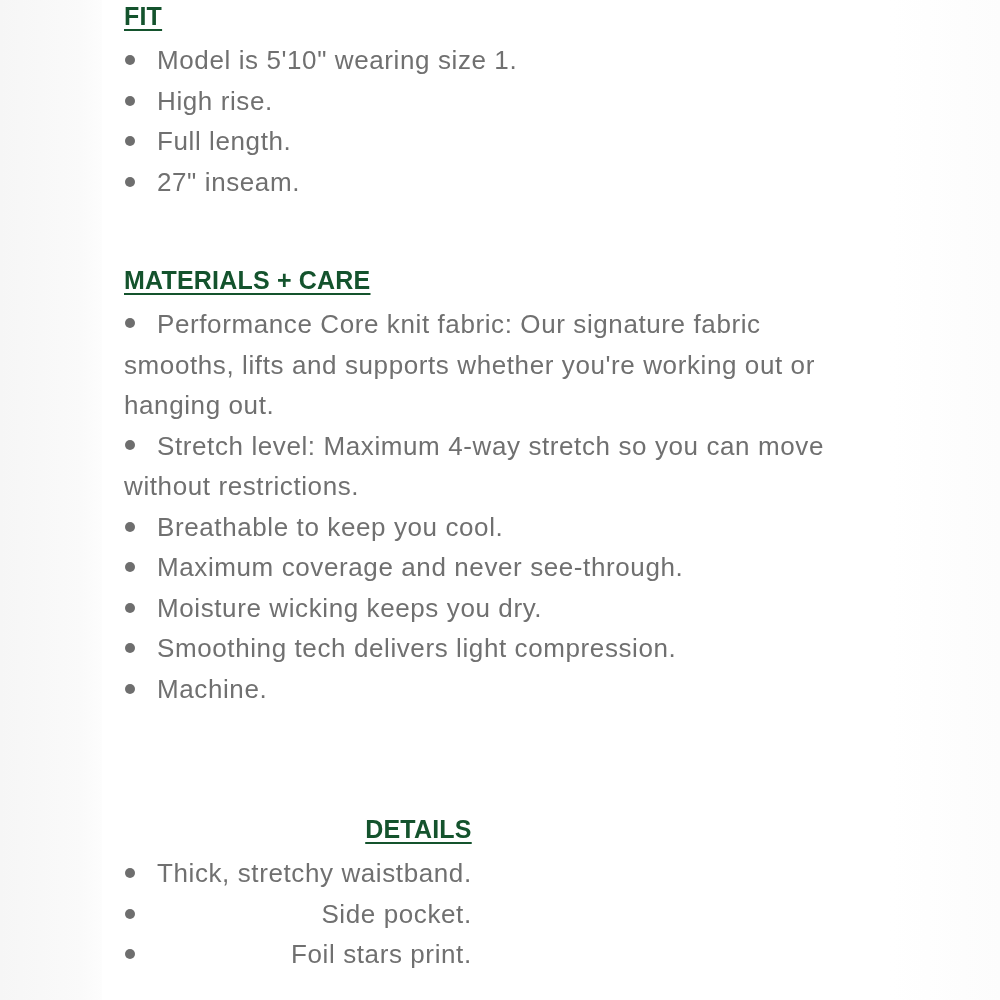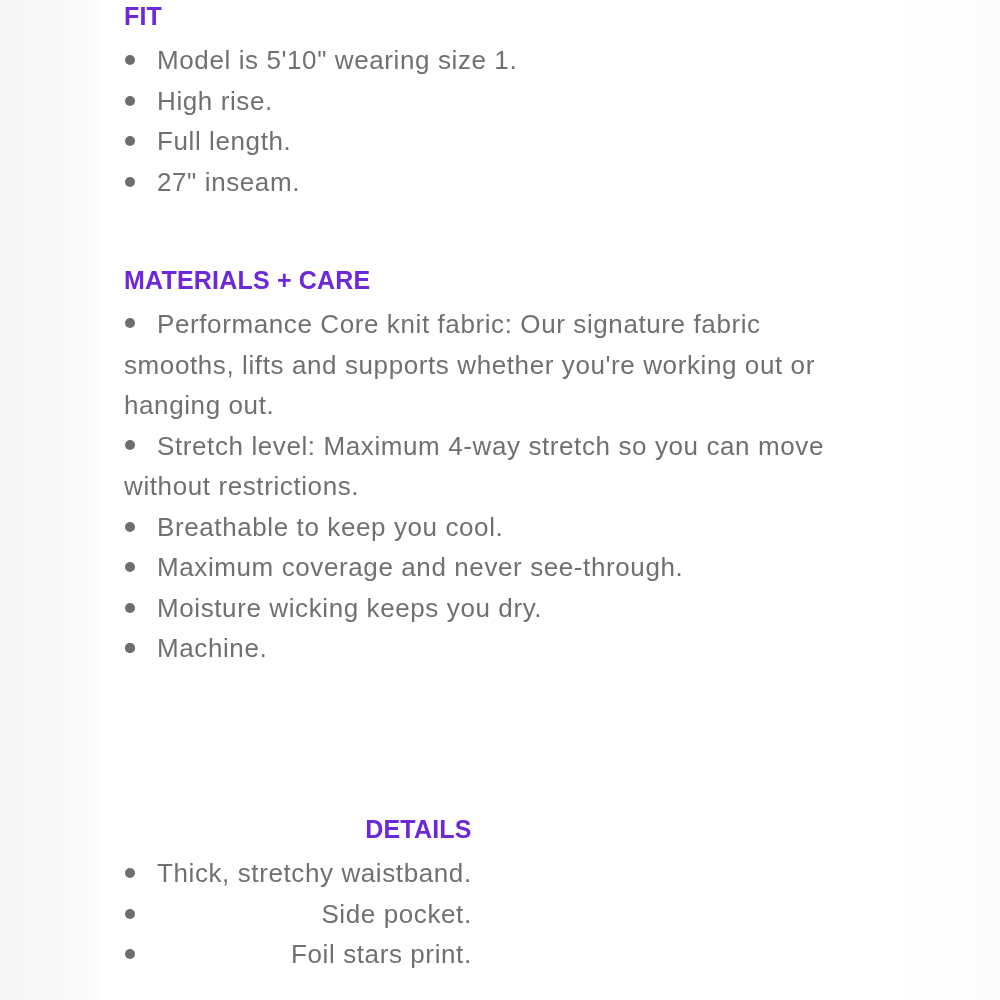--- a/index.html
+++ b/index.html
@@ -29,21 +29,22 @@
     .content {
       position: absolute;
       left: 124px;
       top: 0;
       width: 740px;
       color: #707070;
     }
     .heading {
       font-weight: bold;
       font-size: 25px;
-      color: #6d28d9;
+      color: #14532d;
+      text-decoration: underline;
       text-decoration-thickness: 2px;
       text-underline-offset: 4px;
       letter-spacing: 0.2px;
       line-height: 32px;
       margin: 0;
     }
     .section { margin: 0; }
     .section-fit .heading { margin-top: 0px; }
     ul.list {
       list-style: none;
@@ -106,21 +107,21 @@
   </section>
 
   <section class="section section-materials">
     <h2 class="heading">MATERIALS + CARE</h2>
     <ul class="list">
       <li class="item wrap"><span class="bullet"></span><span>Performance Core knit fabric: Our signature fabric smooths, lifts and supports whether you're working out or hanging out.</span></li>
       <li class="item wrap"><span class="bullet"></span><span>Stretch level: Maximum 4-way stretch so you can move without restrictions.</span></li>
       <li class="item"><span class="bullet"></span><span>Breathable to keep you cool.</span></li>
       <li class="item"><span class="bullet"></span><span>Maximum coverage and never see-through.</span></li>
       <li class="item"><span class="bullet"></span><span>Moisture wicking keeps you dry.</span></li>
-      <li class="item"><span class="bullet"></span></li>
+      <li class="item"><span class="bullet"></span><span>Smoothing tech delivers light compression.</span></li>
       <li class="item"><span class="bullet"></span><span>Machine.</span></li>
     </ul>
   </section>
 
   <section class="section section-details">
     <h2 class="heading">DETAILS</h2>
     <ul class="list">
       <li class="item"><span class="bullet"></span><span>Thick, stretchy waistband.</span></li>
       <li class="item"><span class="bullet"></span><span>Side pocket.</span></li>
       <li class="item"><span class="bullet"></span><span>Foil stars print.</span></li>

